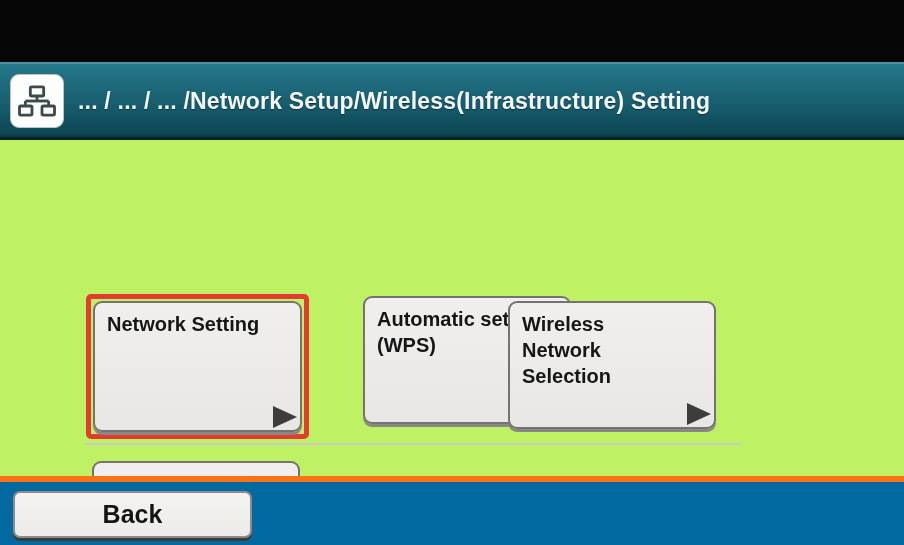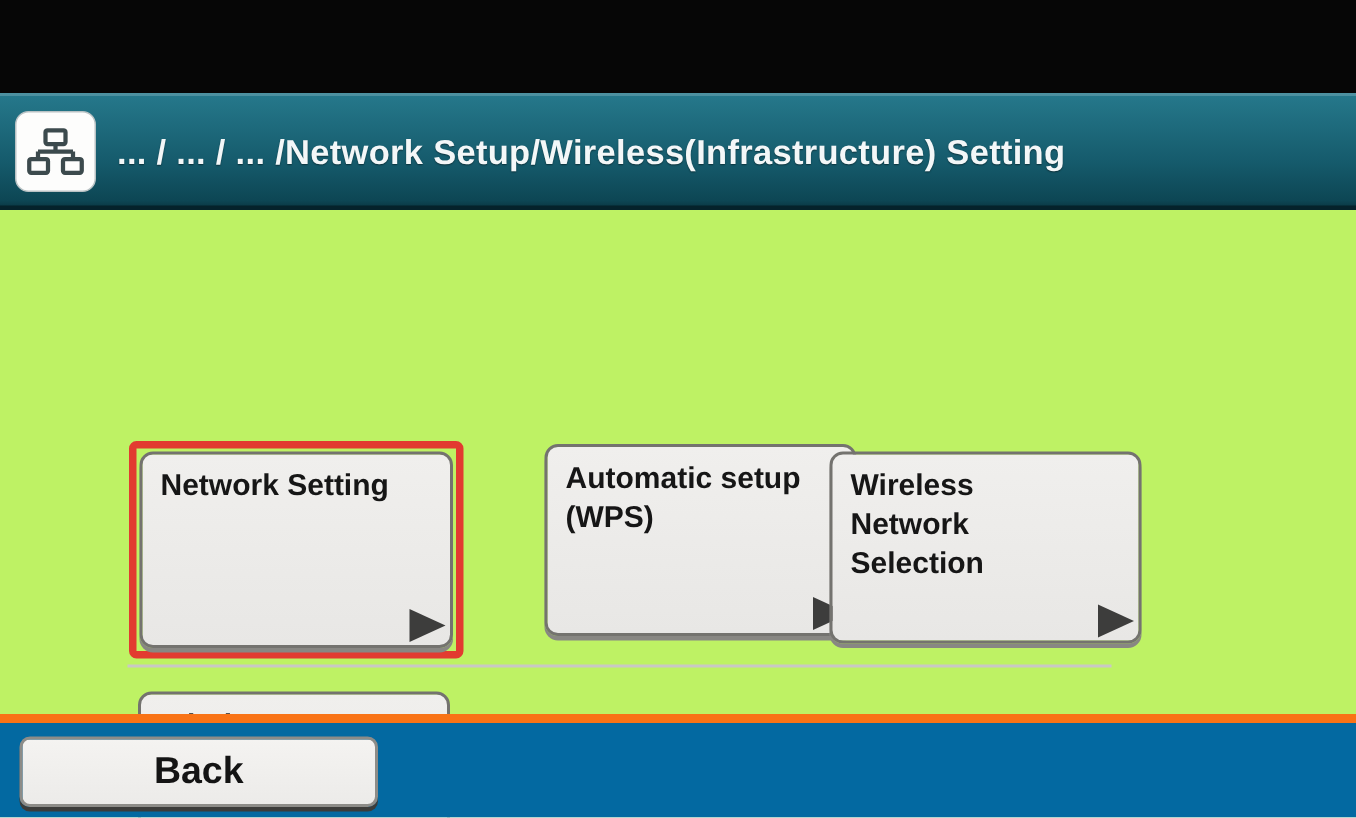--- a/index.html
+++ b/index.html
@@ -56,21 +56,21 @@
     border-left:24px solid #3d3d3c;
   }
 
   .sel-frame{
     position:absolute;left:86px;top:154px;width:223px;height:145px;
     border:5px solid #e23b30;border-radius:5px;pointer-events:none;
   }
 
   .btn-1{left:93px;top:161px;width:209px;height:131px;}
   .btn-2{left:315px;top:156px;margin-left:48px;}
-  .btn-3{left:553px;top:161px;}
+  .btn-3{left:508px;top:161px;}
   .btn-4{left:92px;top:321px;}
 
   .row-divider{
     position:absolute;left:85px;top:303px;width:656px;height:2px;background:#c9c8c5;
   }
 
   
   .bottombar{
     position:absolute;left:0;top:476px;width:904px;height:79px;
     background:#0369a1;border-top:6px solid #f97316;

